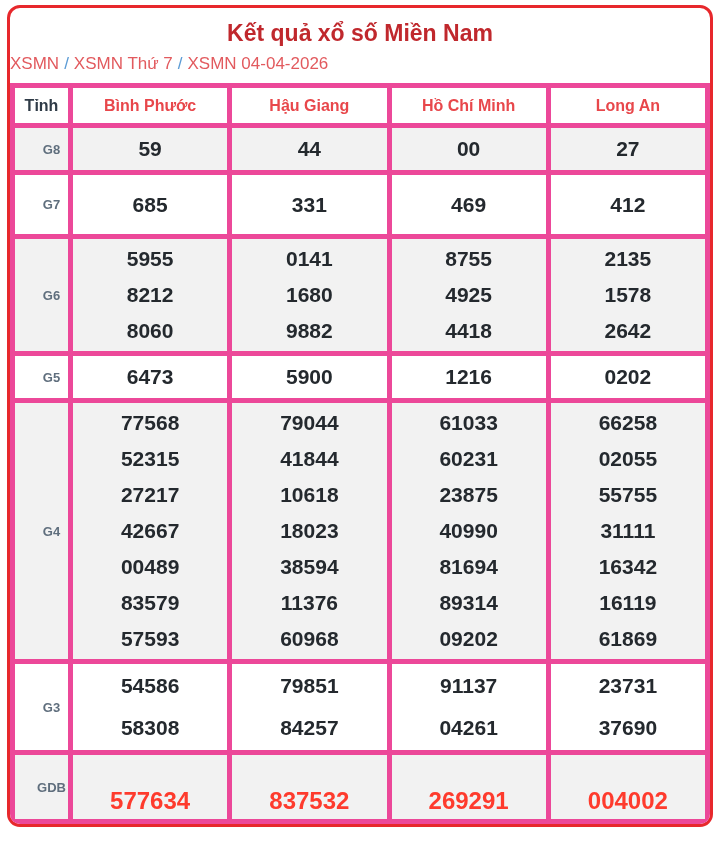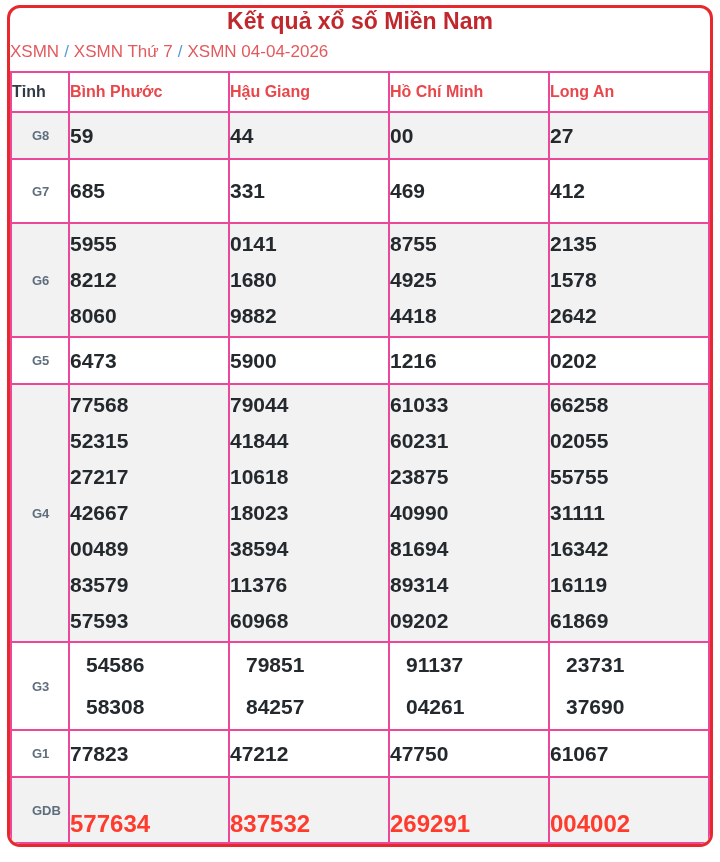--- a/index.html
+++ b/index.html
@@ -12,20 +12,21 @@
     border-radius: 13px;
     overflow: hidden;
     background: #ffffff;
   }
 
   .title {
     text-align: center;
     font-size: 23px;
     font-weight: bold;
     color: #c0282d;
+    padding-top: 12px;
     line-height: 26px;
   }
 
   .breadcrumb {
     text-align: left;
     font-size: 17px;
     margin: 7px 0 9px 0;
     line-height: 21px;
   }
   .breadcrumb a {
@@ -39,22 +40,22 @@
   }
 
   table.results {
     width: 100%;
     border-collapse: collapse;
     table-layout: fixed;
   }
   table.results col.prov-col { width: 58px; }
 
   th, td {
-    border: 2px solid #ec4899;
-    text-align: left;
+    border: 5px solid #ec4899;
+    text-align: center;
     vertical-align: middle;
   }
 
   th {
     height: 40px;
     font-size: 16px;
     font-weight: bold;
     color: #e8474b;
     background: #ffffff;
   }
@@ -248,35 +249,20 @@
           <div class="num">91137</div>
           <div class="num">04261</div>
         </td>
         <td class="vals">
           <div class="num">23731</div>
           <div class="num">37690</div>
         </td>
       </tr>
 
 
-      <tr class="single">
-        <td class="label">G1</td>
-        <td class="vals">
-            <div class="num">77823</div>
-          </td>
-        <td class="vals">
-            <div class="num">47212</div>
-          </td>
-        <td class="vals">
-            <div class="num">47750</div>
-          </td>
-        <td class="vals">
-            <div class="num">61067</div>
-          </td>
-      </tr>
 
       <tr class="alt gdb">
         <td class="label">GDB</td>
         <td class="vals">
             <div class="num">577634</div>
           </td>
         <td class="vals">
             <div class="num">837532</div>
           </td>
         <td class="vals">

